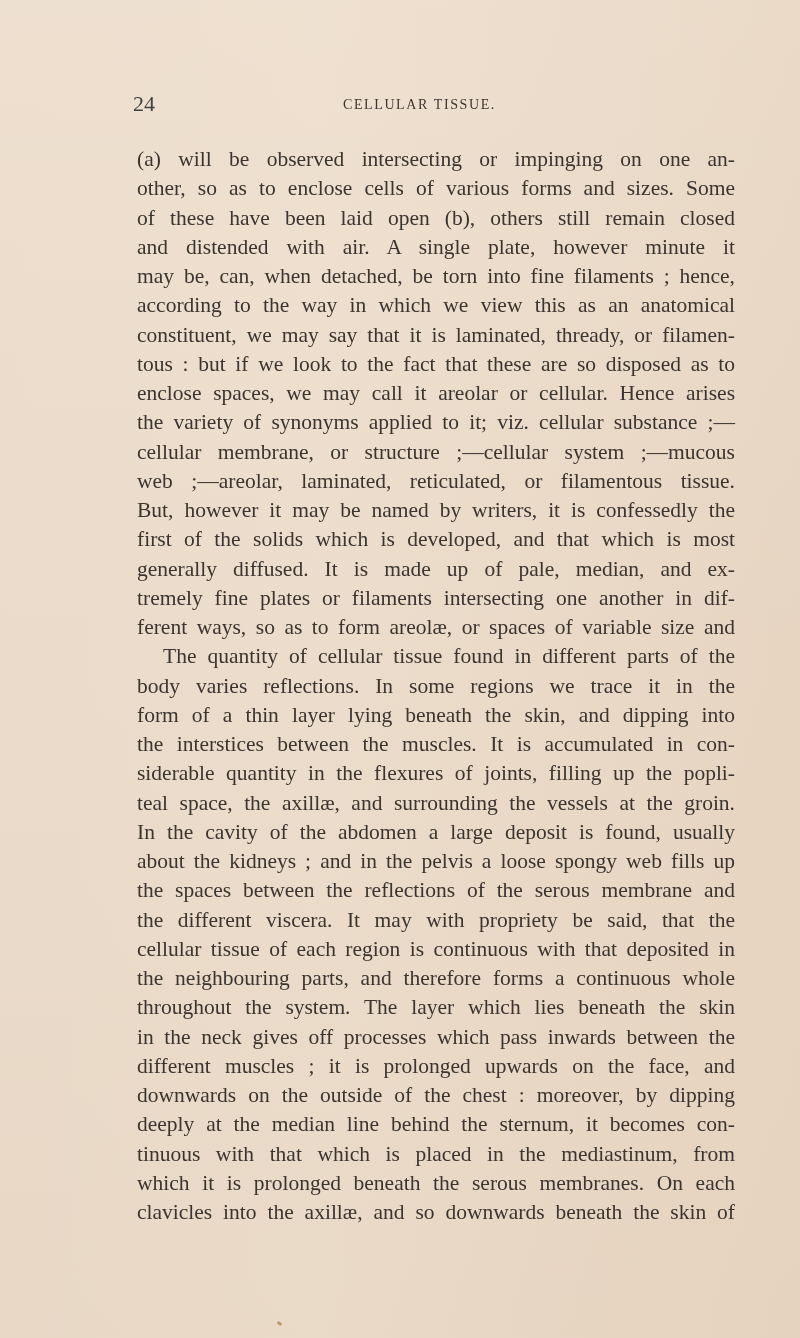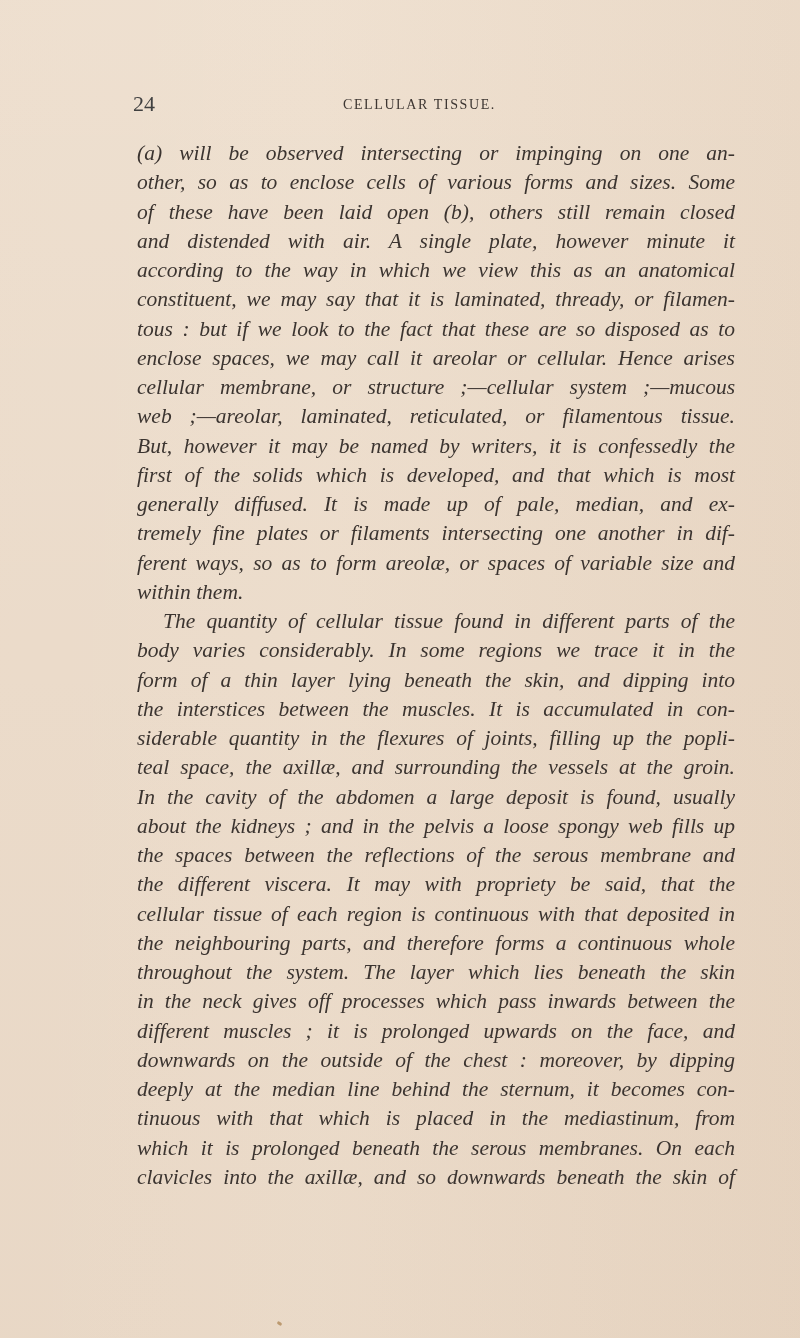--- a/index.html
+++ b/index.html
@@ -45,23 +45,22 @@
     top: 2px;
     font-family: "Liberation Serif", serif;
     font-size: 14px;
     letter-spacing: 1.6px;
     line-height: 26px;
     color: #3d3632;
   }
   .body-text {
     position: absolute;
     left: 137px;
-    top: 139px;
+    top: 145px;
     width: 598px;
-    font-style: italic;
   }
   .line {
     display: block;
     height: 29.25px;
     line-height: 29.25px;
     font-family: "Liberation Serif", serif;
     font-size: 21.5px;
     text-align: justify;
     text-align-last: justify;
     white-space: nowrap;
@@ -110,63 +109,66 @@
       <div class="line">
           <span class="txt">other, so as to enclose cells of various forms and sizes. Some</span>
         </div>
       <div class="line">
           <span class="txt">of these have been laid open (b), others still remain closed</span>
         </div>
       <div class="line">
           <span class="txt">and distended with air. A single plate, however minute it</span>
         </div>
       <div class="line">
+          <span class="txt">may be, can, when detached, be torn into fine filaments ; hence,</span>
+        </div>
+      <div class="line">
           <span class="txt">according to the way in which we view this as an anatomical</span>
         </div>
       <div class="line">
           <span class="txt">constituent, we may say that it is laminated, thready, or filamen-</span>
         </div>
       <div class="line">
           <span class="txt">tous : but if we look to the fact that these are so disposed as to</span>
         </div>
       <div class="line">
           <span class="txt">enclose spaces, we may call it areolar or cellular. Hence arises</span>
         </div>
       <div class="line">
+          <span class="txt">the variety of synonyms applied to it; viz. cellular substance ;—</span>
+        </div>
+      <div class="line">
           <span class="txt">cellular membrane, or structure ;—cellular system ;—mucous</span>
         </div>
       <div class="line">
           <span class="txt">web ;—areolar, laminated, reticulated, or filamentous tissue.</span>
         </div>
       <div class="line">
           <span class="txt">But, however it may be named by writers, it is confessedly the</span>
         </div>
       <div class="line">
           <span class="txt">first of the solids which is developed, and that which is most</span>
         </div>
       <div class="line">
           <span class="txt">generally diffused. It is made up of pale, median, and ex-</span>
         </div>
       <div class="line">
           <span class="txt">tremely fine plates or filaments intersecting one another in dif-</span>
         </div>
       <div class="line">
           <span class="txt">ferent ways, so as to form areolæ, or spaces of variable size and</span>
-        </div>
-      <div class="line last">
-          <span class="txt">within them.</span>
         </div>
     </div>
 
     <div class="paragraph">
       <div class="line indent">
           <span class="txt">The quantity of cellular tissue found in different parts of the</span>
         </div>
       <div class="line">
-          <span class="txt">body varies considerably. In some regions we trace it in the</span>
+          <span class="txt">body varies reflections. In some regions we trace it in the</span>
         </div>
       <div class="line">
           <span class="txt">form of a thin layer lying beneath the skin, and dipping into</span>
         </div>
       <div class="line">
           <span class="txt">the interstices between the muscles. It is accumulated in con-</span>
         </div>
       <div class="line">
           <span class="txt">siderable quantity in the flexures of joints, filling up the popli-</span>
         </div>

